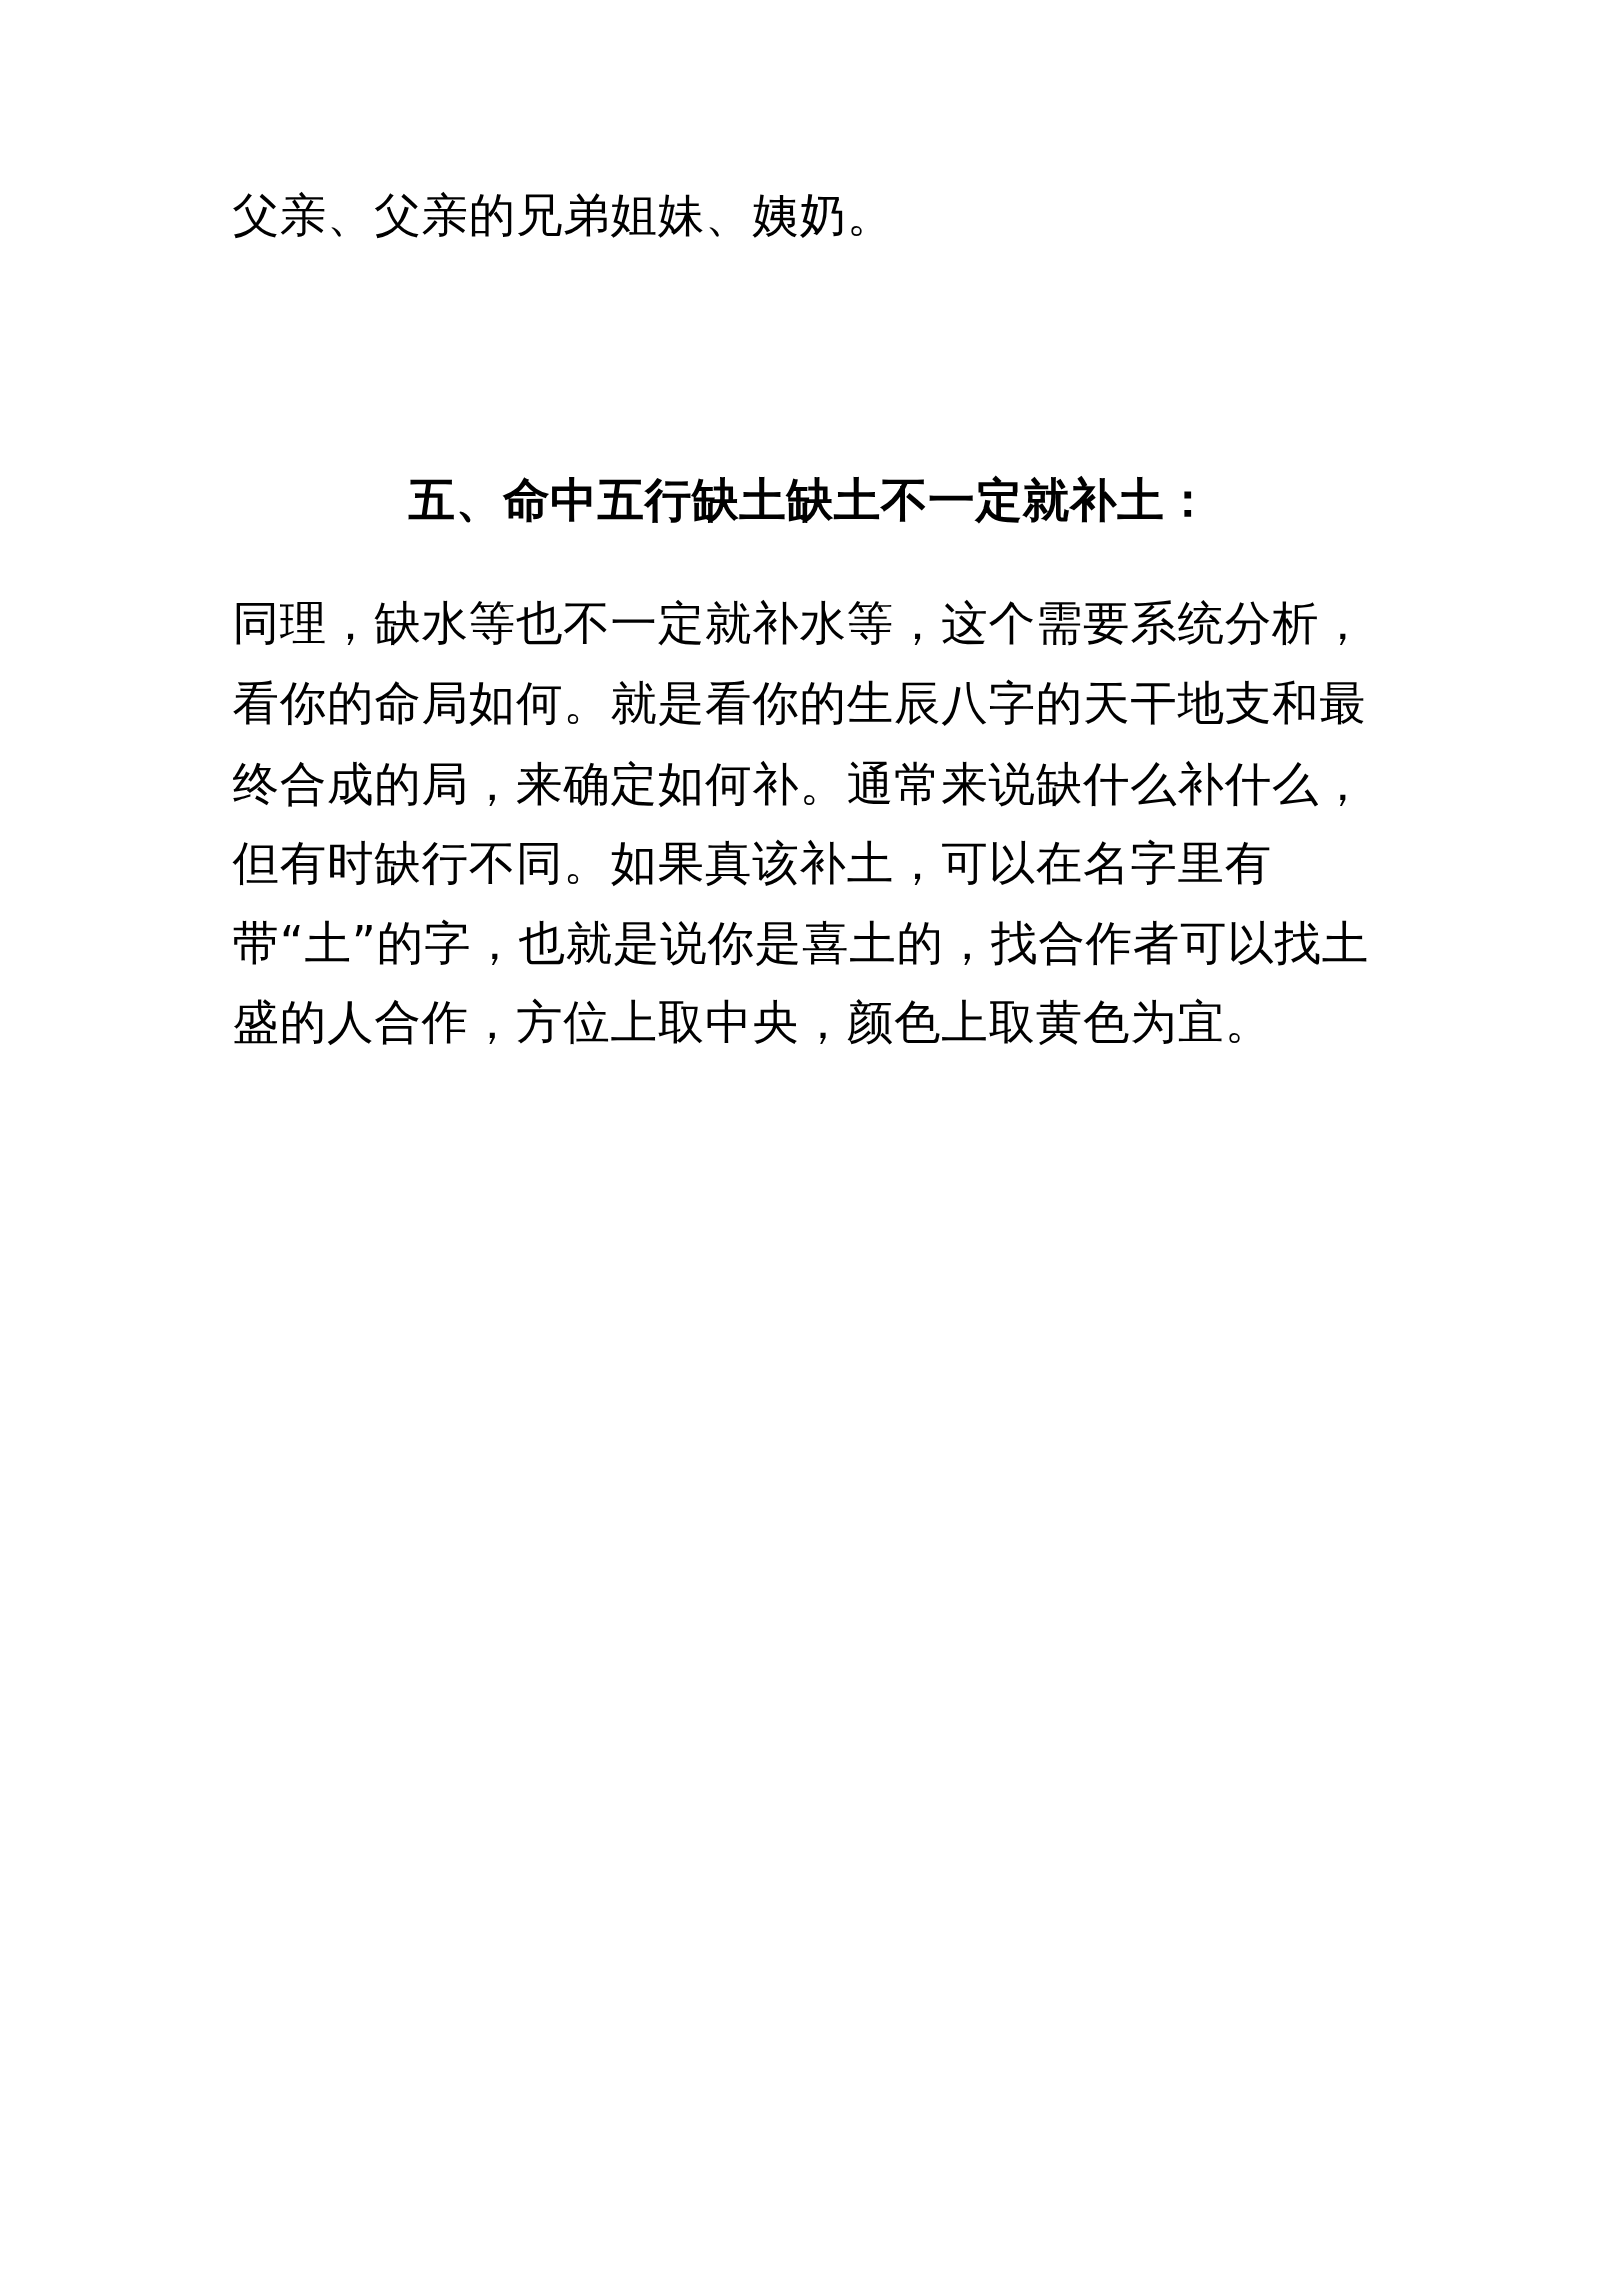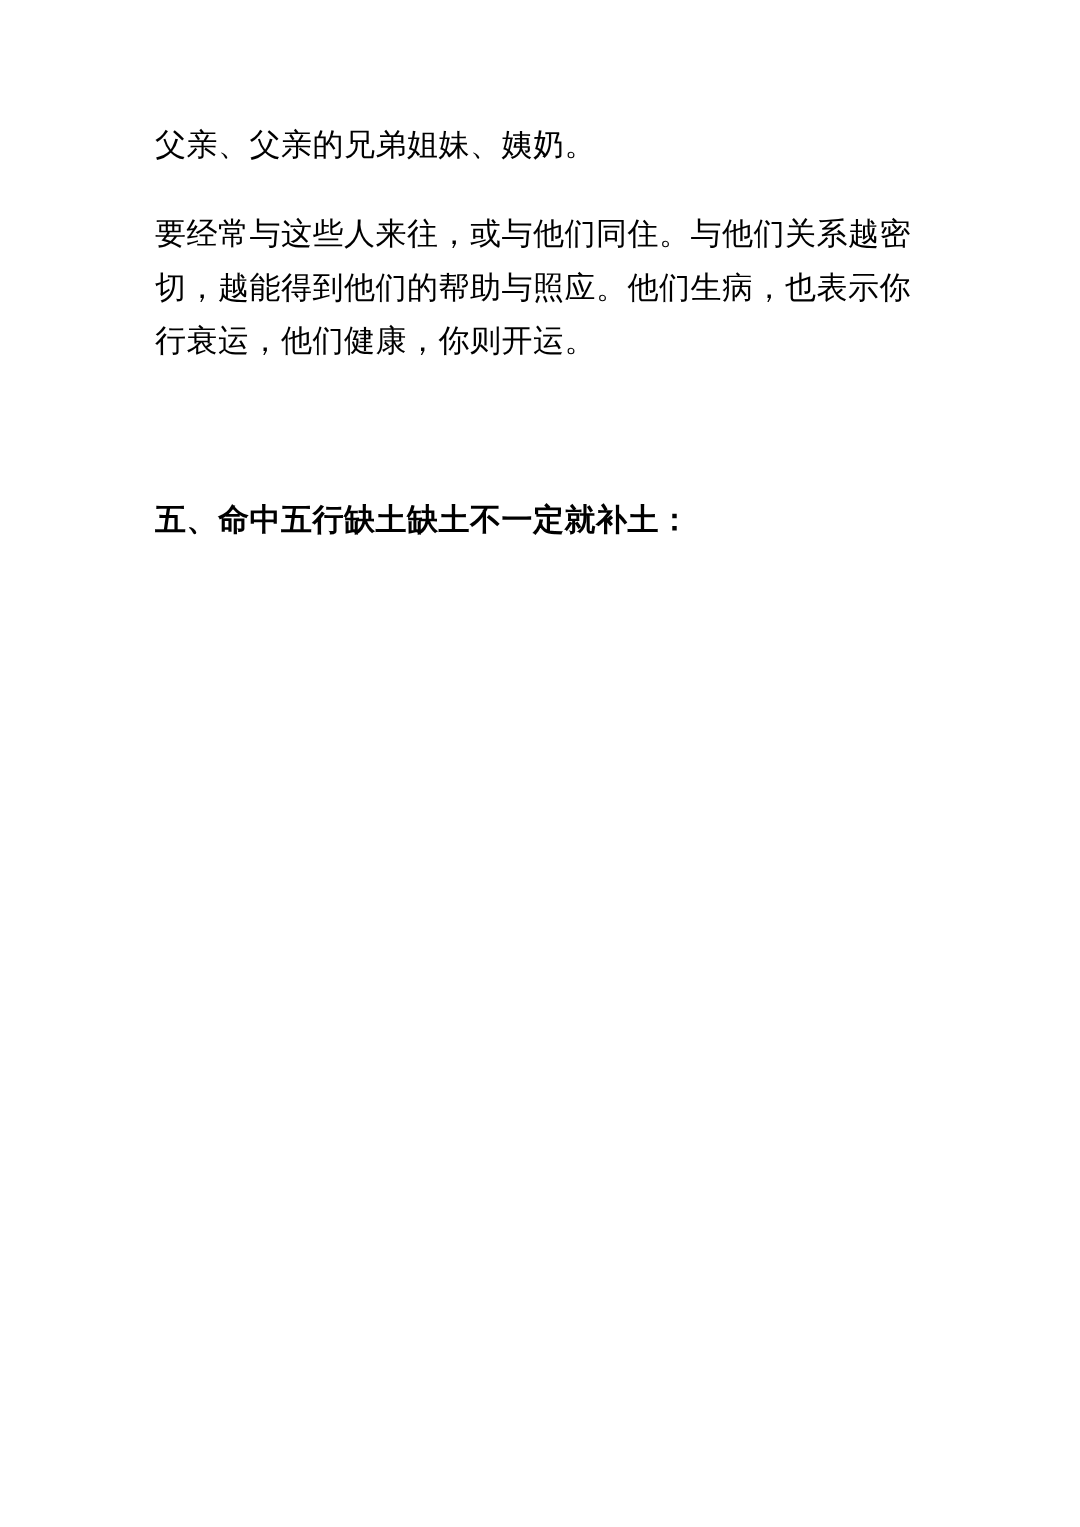--- a/index.html
+++ b/index.html
@@ -27,39 +27,40 @@
     letter-spacing: 0.5px;
     margin: 0 0 36px 0;
     text-align: left;
     word-break: break-all;
   }
   .heading {
     font-size: 31px;
     font-weight: bold;
     line-height: 1.6;
     letter-spacing: 0.5px;
-    margin: 0 0 30px 0;
+    margin: 11px 0 30px 0;
+    text-align: center;
   }
   .gap-large {
     height: 92px;
   }
   .gap-medium {
     height: 78px;
   }
 </style>
 </head>
 <body>
 
 <div class="page">
 
   <p class="para">父亲、父亲的兄弟姐妹、姨奶。</p>
 
-  <p class="para">要经常与这些人来往，或与他们同住。与他们关系越密切，越能得到他们的帮助与照应。他们生病，也表示你行衰运，他们健康，你则开运。</p>
 
   <div class="gap-large"></div>
 
   <h2 class="heading">五、命中五行缺土缺土不一定就补土：</h2>
 
+  <p class="para">同理，缺水等也不一定就补水等，这个需要系统分析，看你的命局如何。就是看你的生辰八字的天干地支和最终合成的局，来确定如何补。通常来说缺什么补什么，但有时缺行不同。如果真该补土，可以在名字里有带“土”的字，也就是说你是喜土的，找合作者可以找土盛的人合作，方位上取中央，颜色上取黄色为宜。</p>
 
   <div class="gap-medium"></div>
 
 
 </div>
 
 </body></html>

